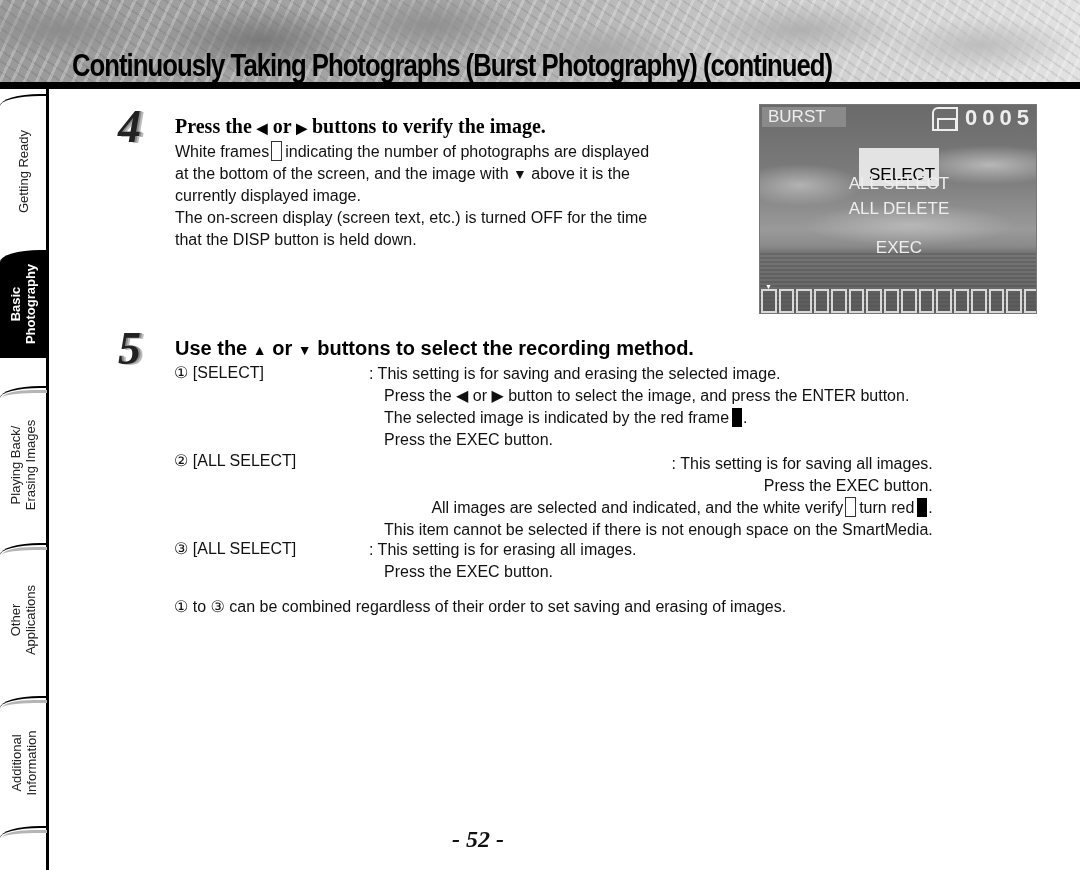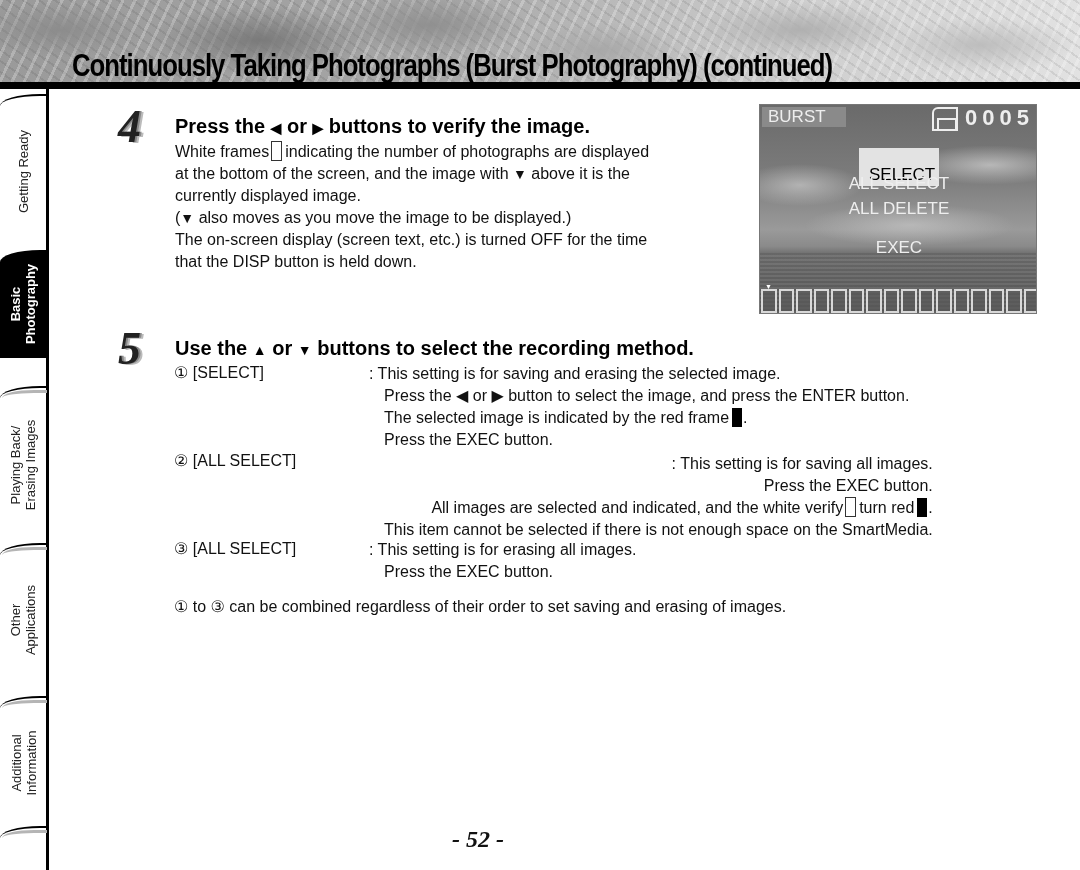--- a/index.html
+++ b/index.html
@@ -184,28 +184,27 @@
   <div class="curve-top"></div>
   <div class="label">
     <div>Additional</div>
     <div>Information</div>
   </div>
 </div>
 <div style="position:absolute;left:0;top:826px;width:47px;height:12px;border-top:2px solid #000;border-top-left-radius:40px 12px;"></div>
 <div style="position:absolute;left:2px;top:830px;width:45px;height:8px;border-top:3px solid #b5b5b5;border-top-left-radius:40px 10px;"></div>
 
 <div class="step-num" style="left:118px;top:104px;">4</div>
-<div class="step-heading" style="left:175px;top:115px;">
+<div class="step-heading" style="left:175px;top:115px;font-family:Liberation Serif, serif;">
   <span>Press the </span><span class="tri">◀</span><span> or </span><span class="tri">▶</span><span> buttons to verify the image.</span>
 </div>
 <div class="body-text" style="left:175px;top:141px;">
   <p><span>White frames</span><span class="white-frame"></span><span>indicating the number of photographs are displayed</span></p>
   <p><span>at the bottom of the screen, and the image with </span><span class="tri">▼</span><span> above it is the</span></p>
   <p>currently displayed image.</p>
-  <p><span>(</span><span class="tri">▼</span><span> also moves as you move the image to be displayed.)</span></p>
   <p>The on-screen display (screen text, etc.) is turned OFF for the time</p>
   <p>that the DISP button is held down.</p>
 </div>
 
 <div class="lcd">
   <div class="lcd-ground"></div>
   <div class="lcd-mode">BURST</div>
   <div class="lcd-card-icon"></div>
   <div class="lcd-counter">0005</div>
   <div class="lcd-menu-item selected" style="top:43px;"><span>SELECT</span></div>

